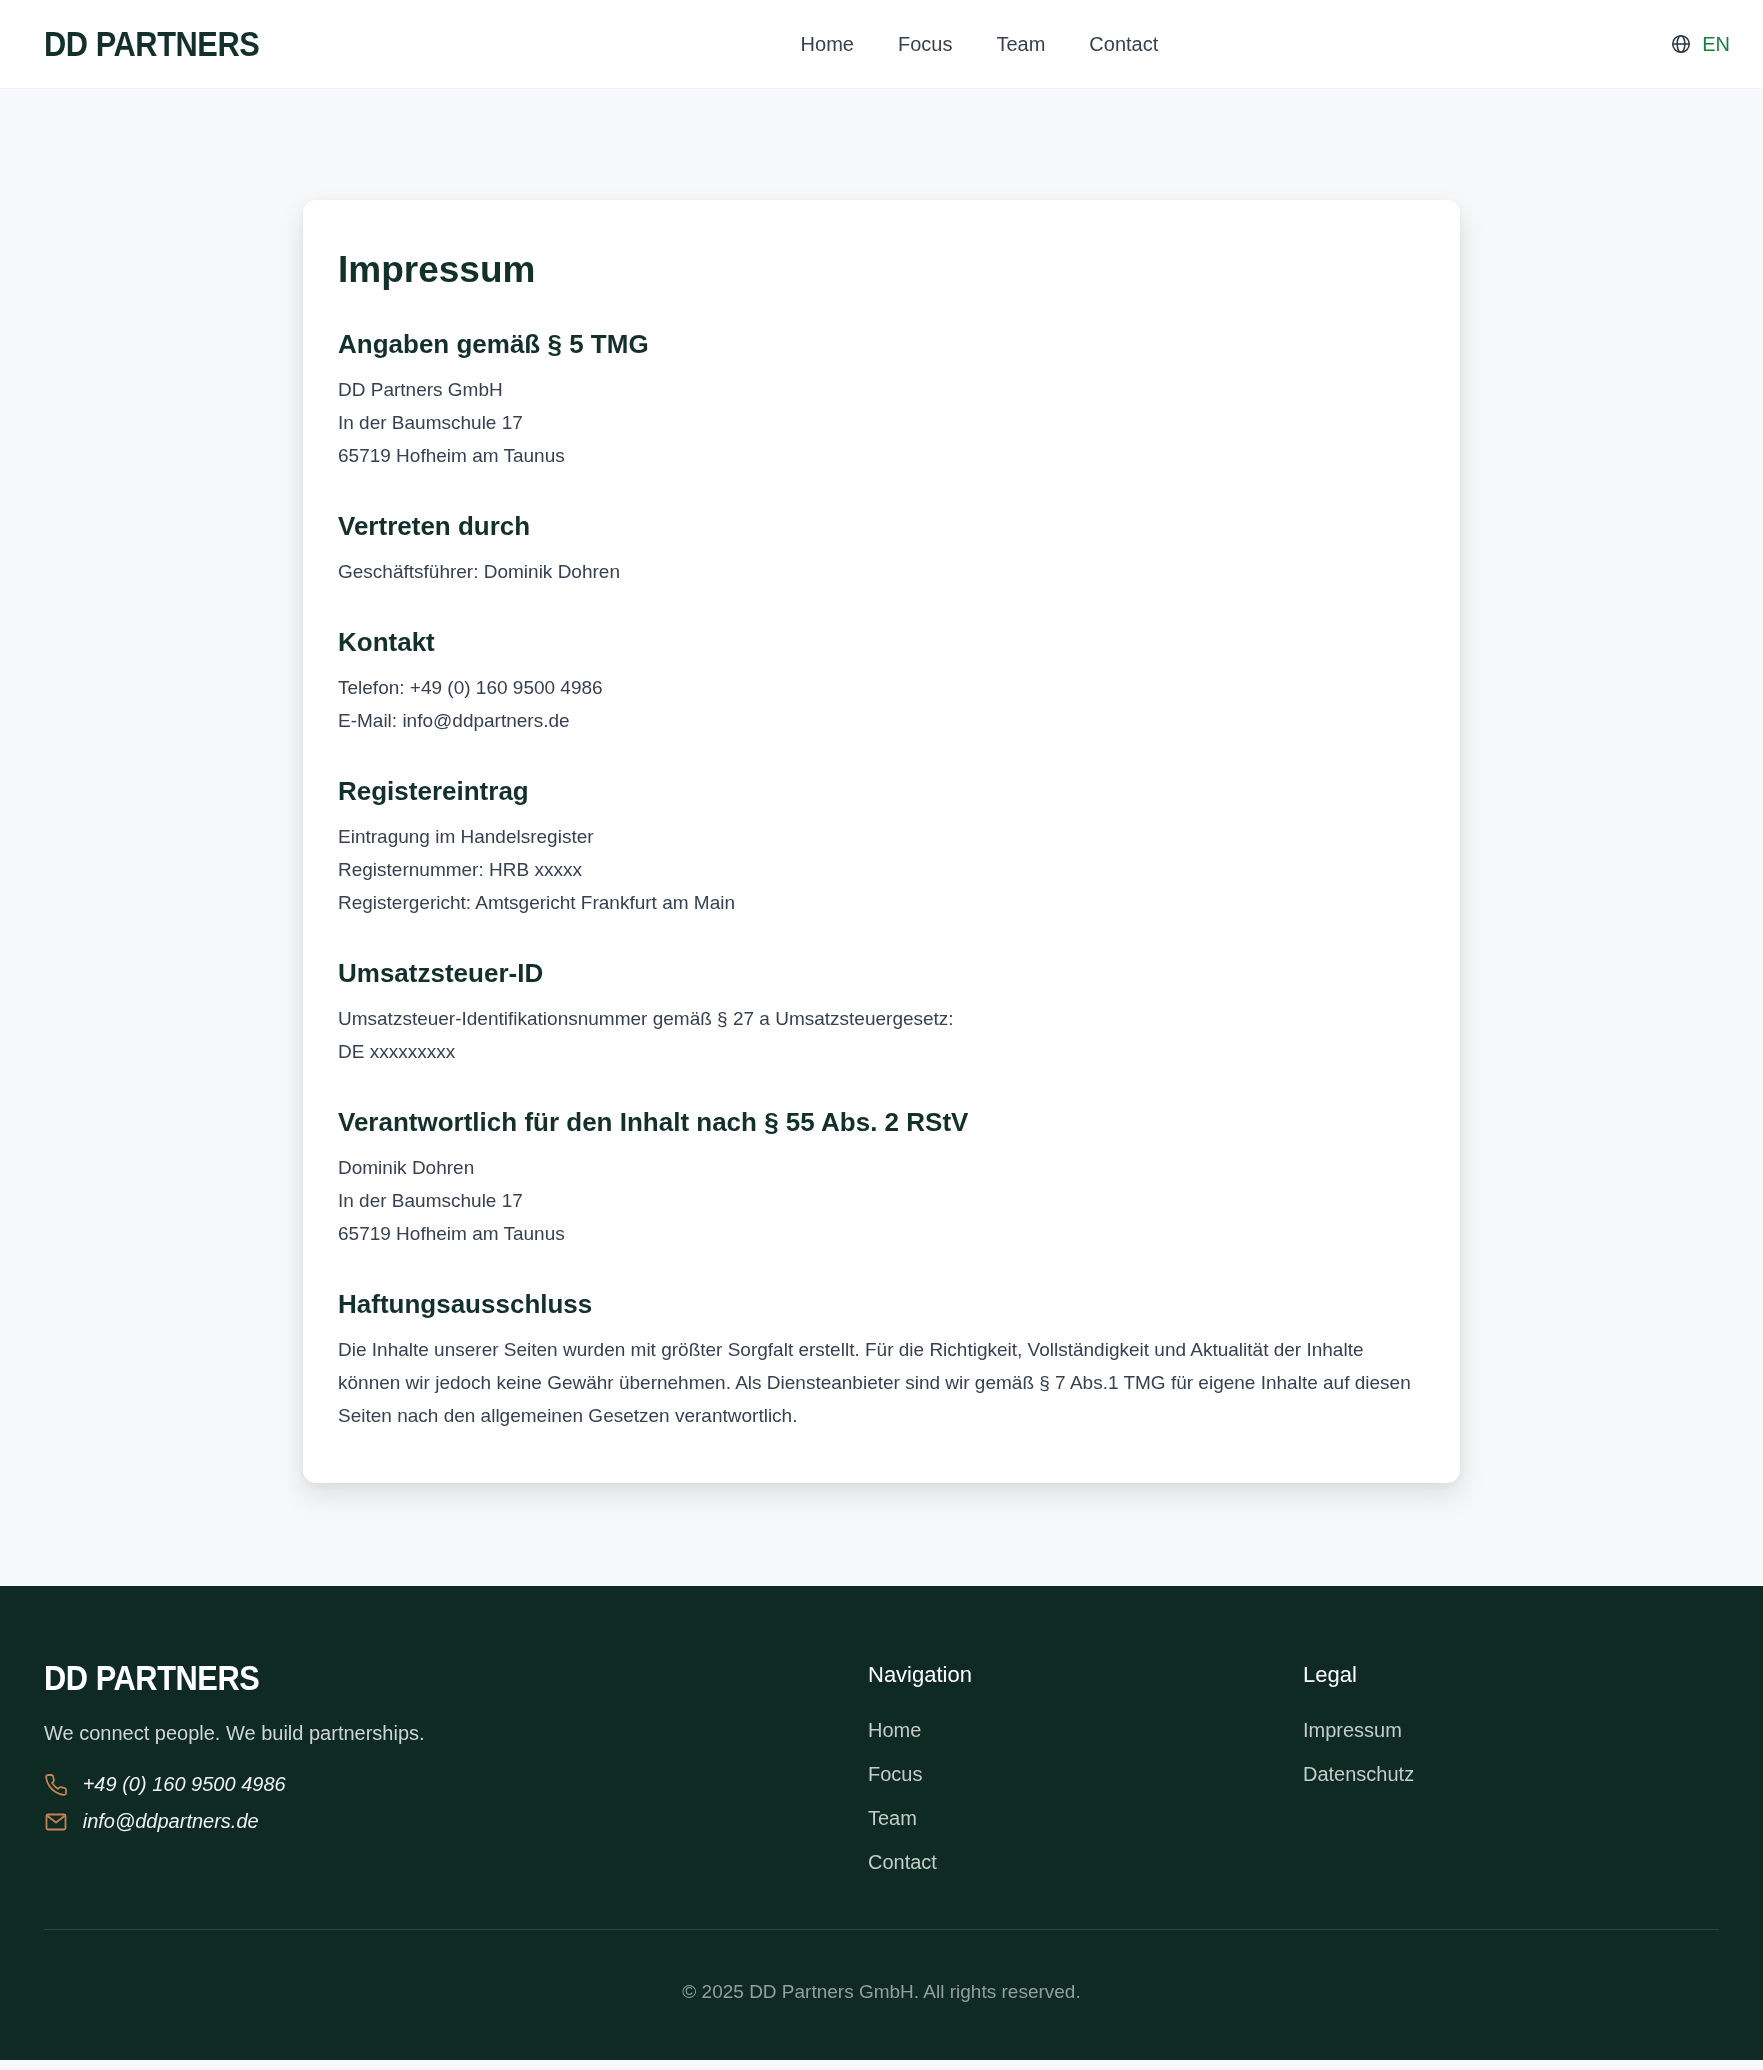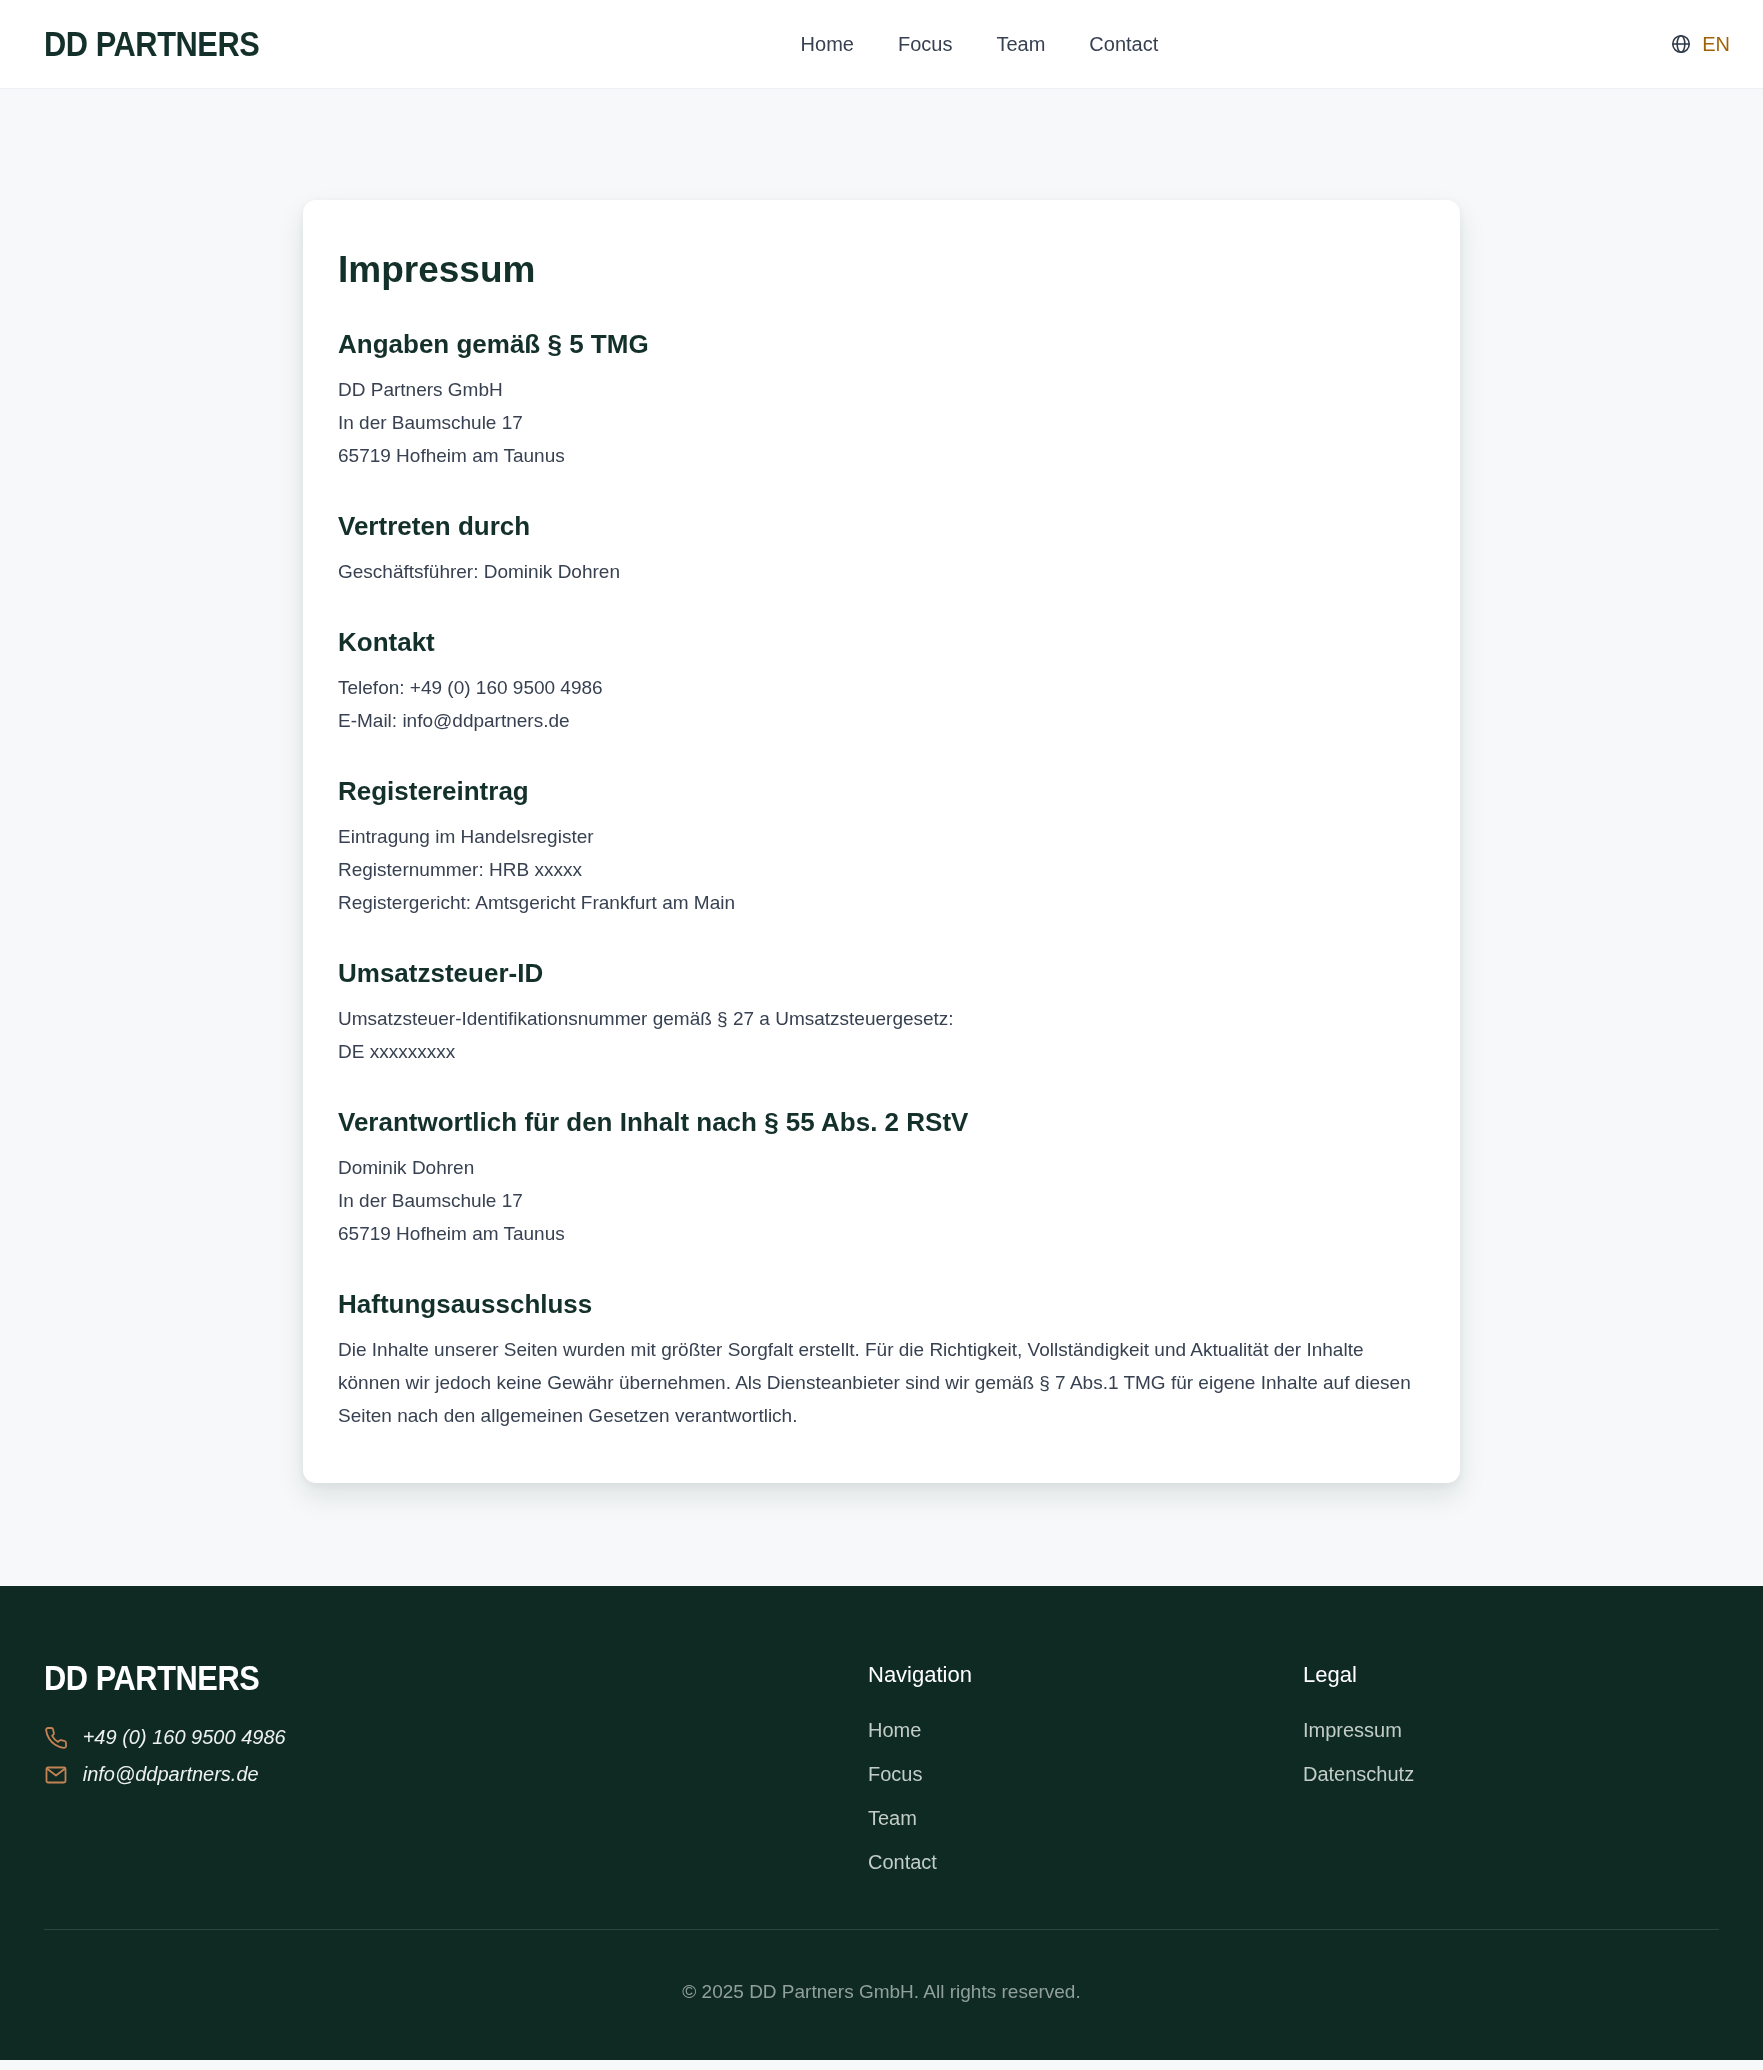--- a/index.html
+++ b/index.html
@@ -37,21 +37,21 @@
     font-size: 20px;
     color: #374151;
     text-decoration: none;
     cursor: pointer;
   }
   .lang-switch {
     display: flex;
     align-items: center;
     gap: 10px;
     font-size: 20px;
-    color: #a16207;
+    color: #15803d;
     cursor: pointer;
   }
   .lang-switch svg { display: block; }
 
   
   main { padding: 111px 0 103px; }
   .card {
     width: 1157px;
     margin: 0 auto;
     background: #ffffff;
@@ -212,20 +212,21 @@
       <p>Die Inhalte unserer Seiten wurden mit größter Sorgfalt erstellt. Für die Richtigkeit, Vollständigkeit und Aktualität der Inhalte können wir jedoch keine Gewähr übernehmen. Als Diensteanbieter sind wir gemäß § 7 Abs.1 TMG für eigene Inhalte auf diesen Seiten nach den allgemeinen Gesetzen verantwortlich.</p>
     </section>
   </div>
 </main>
 
 <footer class="site-footer">
   <div class="footer-top">
 
     <div class="footer-brand">
       <div class="footer-logo">DD PARTNERS</div>
+      <p class="footer-tagline">We connect people. We build partnerships.</p>
       <div class="contact-row">
         <span>
           <svg width="24" height="24" viewBox="0 0 24 24" fill="none" stroke="#c58355" stroke-width="1.8" stroke-linecap="round" stroke-linejoin="round">
             <path d="M22 16.92v3a2 2 0 0 1-2.18 2 19.79 19.79 0 0 1-8.63-3.07 19.5 19.5 0 0 1-6-6 19.79 19.79 0 0 1-3.07-8.67A2 2 0 0 1 4.11 2h3a2 2 0 0 1 2 1.72 12.84 12.84 0 0 0 .7 2.81 2 2 0 0 1-.45 2.11L8.09 9.91a16 16 0 0 0 6 6l1.27-1.27a2 2 0 0 1 2.11-.45 12.84 12.84 0 0 0 2.81.7A2 2 0 0 1 22 16.92z"></path>
           </svg>
         </span>
         <span>+49 (0) 160 9500 4986</span>
       </div>
       <div class="contact-row">
         <span>

